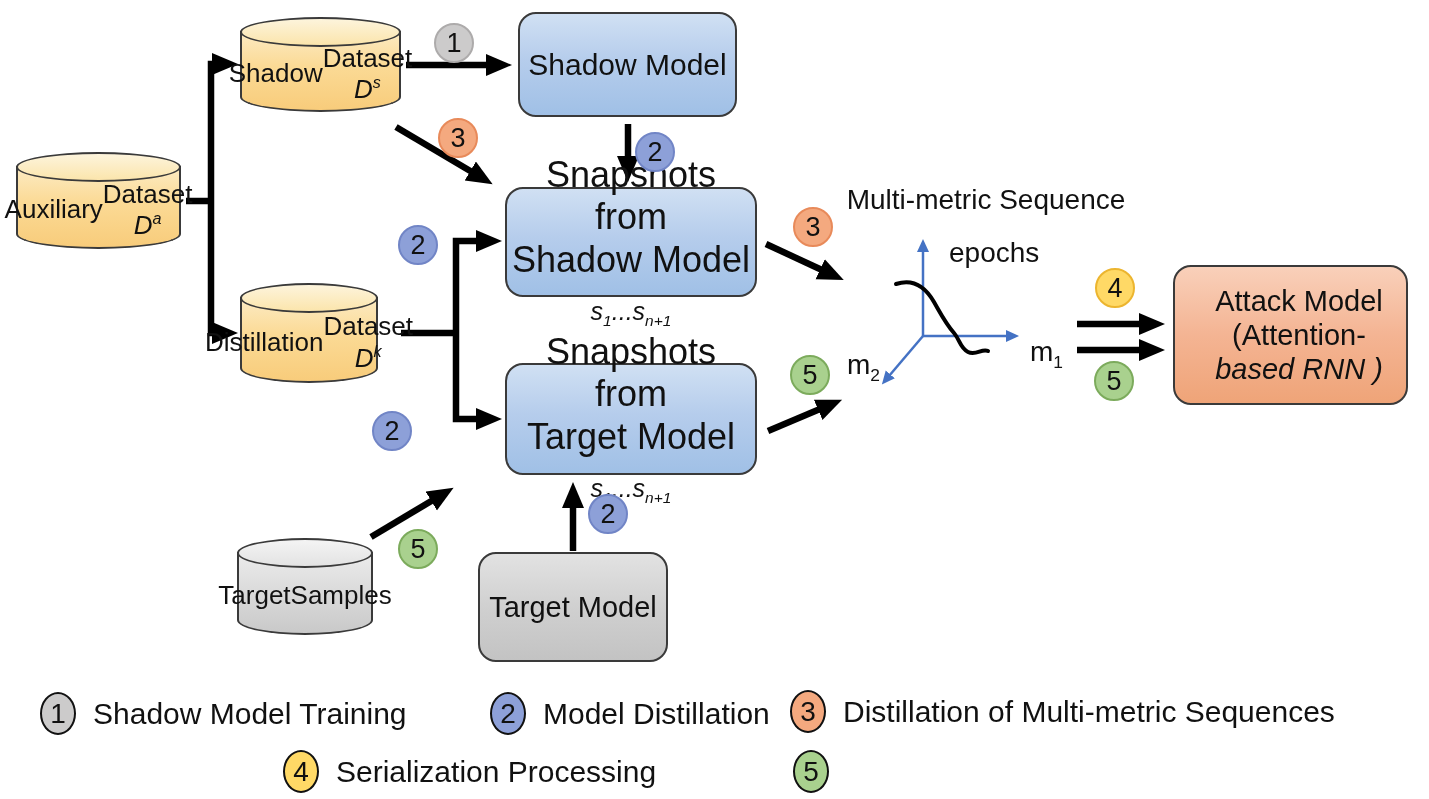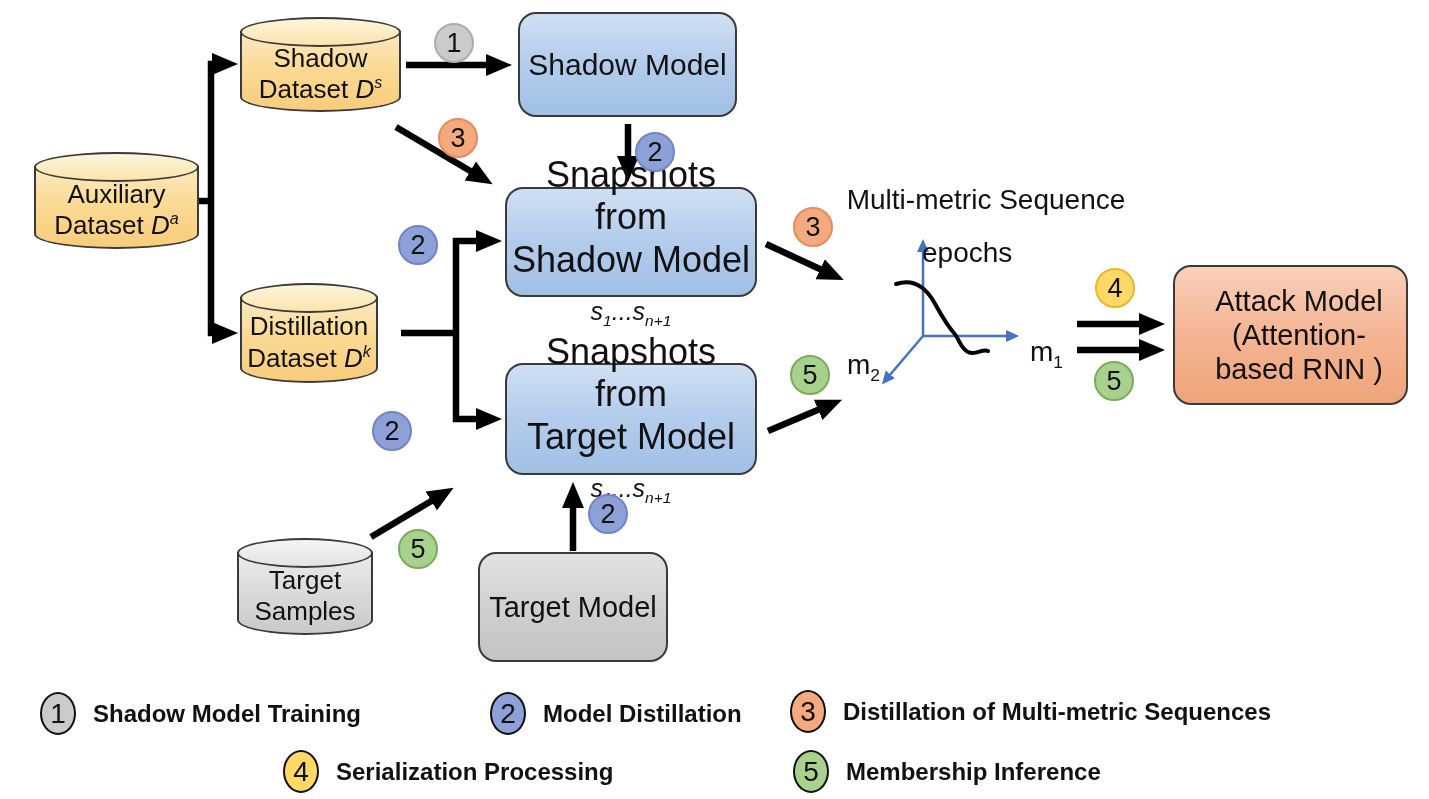--- a/index.html
+++ b/index.html
@@ -33,21 +33,21 @@
   }
   .cyl.orange .cyl-body{background:linear-gradient(180deg,#fcebc4 0%,#fbda95 45%,#f8cc7b 100%);}
   .cyl.grayc  .cyl-body{background:linear-gradient(180deg,#ececec 0%,#dcdcdc 45%,#c9c9c9 100%);}
   .cyl .cyl-top{
     position:absolute;left:0;right:0;top:0;height:30px;box-sizing:border-box;
     border:2.5px solid #3a3a3a;border-radius:50%;
   }
   .cyl.orange .cyl-top{background:linear-gradient(180deg,#fdf4dc 0%,#fbe5ac 100%);}
   .cyl.grayc  .cyl-top{background:linear-gradient(180deg,#f4f4f4 0%,#e3e3e3 100%);}
   .cyl-label{
-    position:absolute;left:0;right:0;top:18px;bottom:0;display:flex;flex-direction:column;
+    position:absolute;left:0;right:0;top:18px;bottom:0;display:flex;flex-direction:row;
     align-items:center;justify-content:center;text-align:center;font-size:26px;line-height:1.17;
   }
   .cyl-label i{font-style:italic;}
   .cyl-label sup{font-size:0.62em;font-style:italic;}
 
   
   .badge{
     position:absolute;width:40px;height:40px;border-radius:50%;box-sizing:border-box;
     display:flex;align-items:center;justify-content:center;font-size:27px;color:#111;border:2px solid;
   }
@@ -61,21 +61,21 @@
   .plot-title{position:absolute;left:845px;top:184px;width:282px;text-align:center;font-size:28px;}
   .axis-label{position:absolute;font-size:28px;}
   .axis-label sub{font-size:0.62em;}
 
   
   .legend-item{position:absolute;display:flex;align-items:center;gap:17px;}
   .legend-circle{
     width:36px;height:43px;border-radius:50%;box-sizing:border-box;border:2px solid;
     display:flex;align-items:center;justify-content:center;font-size:28px;flex:0 0 auto;
   }
-  .legend-label{font-size:24px;white-space:nowrap;font-weight:bold;}
+  .legend-label{font-size:30px;white-space:nowrap;}
 </style>
 </head>
 <body>
 
 <div id="canvas">
 
   <svg id="arrows" viewBox="0 0 1429 799">
     <defs>
       <marker id="ah" markerUnits="userSpaceOnUse" markerWidth="27" markerHeight="23" refX="2" refY="11" orient="auto">
         <path d="M0,0 L26,11 L0,22 Z" fill="#000"></path>
@@ -102,21 +102,21 @@
       <path d="M 1077 350 H 1141" marker-end="url(#ah)"></path>
     </g>
     <g stroke="#4472c4" stroke-width="2.5" fill="none">
       <path d="M 923 336 V 250" marker-end="url(#ahb)"></path>
       <path d="M 923 336 H 1008" marker-end="url(#ahb)"></path>
       <path d="M 923 336 L 889 376" marker-end="url(#ahb)"></path>
     </g>
     <path d="M 896 284 C 914 278 926 288 934 302 C 942 316 946 324 954 333 C 960 340 960 348 968 352 C 976 356 982 348 988 351" stroke="#000" stroke-width="4" fill="none" stroke-linecap="round"></path>
   </svg>
 
-  <div class="cyl orange" style="left:34px;top:152px;width:165px;height:97px;">
+  <div class="cyl orange" style="left:16px;top:152px;width:165px;height:97px;">
     <div class="cyl-body"></div>
     <div class="cyl-top"></div>
     <div class="cyl-label">
       <span>Auxiliary</span>
       <span><span>Dataset </span><i>D</i><sup>a</sup></span>
     </div>
   </div>
 
   <div class="cyl orange" style="left:240px;top:17px;width:161px;height:95px;">
     <div class="cyl-body"></div>
@@ -161,25 +161,25 @@
     <span class="formula"><i>s</i><sub>1</sub><span>...</span><i>s</i><sub>n+1</sub></span>
   </div>
 
   <div class="node box-gray" style="left:478px;top:552px;width:190px;height:110px;">
     <span class="big" style="font-size:29px;">Target Model</span>
   </div>
 
   <div class="node box-attack" style="left:1173px;top:265px;width:235px;height:140px;">
     <span style="font-size:29px;">Attack Model</span>
     <span style="font-size:29px;text-align:right;">(Attention-</span>
-    <span style="font-size:29px;">based RNN )</span>
+    <span style="font-size:29px;font-style:italic;">based RNN )</span>
   </div>
 
   <div class="plot-title">Multi-metric Sequence</div>
-  <div class="axis-label" style="left:922px;top:237px;">epochs</div>
+  <div class="axis-label" style="left:949px;top:237px;">epochs</div>
   <div class="axis-label" style="left:1030px;top:336px;"><span>m</span><sub>1</sub></div>
   <div class="axis-label" style="left:847px;top:349px;"><span>m</span><sub>2</sub></div>
 
   <div class="badge bg-gray" style="left:434px;top:23px;">1</div>
   <div class="badge bg-orange" style="left:438px;top:118px;">3</div>
   <div class="badge bg-blue" style="left:398px;top:225px;">2</div>
   <div class="badge bg-blue" style="left:635px;top:132px;">2</div>
   <div class="badge bg-orange" style="left:793px;top:207px;">3</div>
   <div class="badge bg-blue" style="left:372px;top:411px;">2</div>
   <div class="badge bg-green" style="left:790px;top:355px;">5</div>
@@ -199,16 +199,15 @@
   <div class="legend-item" style="left:790px;top:690px;">
     <span class="legend-circle bg-orange">3</span>
     <span class="legend-label">Distillation of Multi-metric Sequences</span>
   </div>
   <div class="legend-item" style="left:283px;top:750px;">
     <span class="legend-circle bg-yellow">4</span>
     <span class="legend-label">Serialization Processing</span>
   </div>
   <div class="legend-item" style="left:793px;top:750px;">
     <span class="legend-circle bg-green">5</span>
-    <span class="legend-label">Membership Inference</span>
   </div>
 
 </div>
 
 </body></html>

